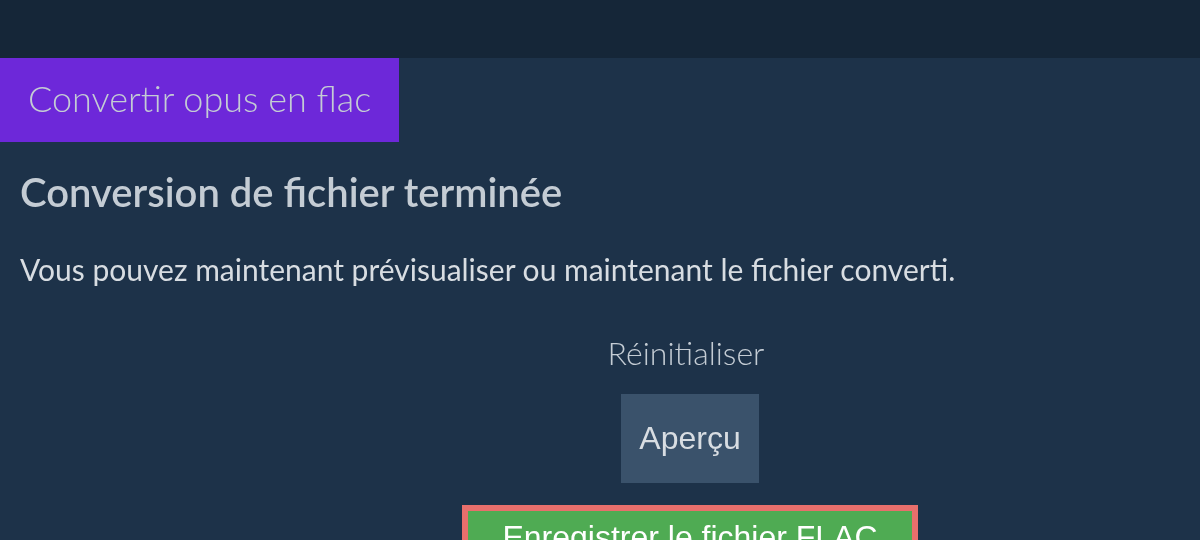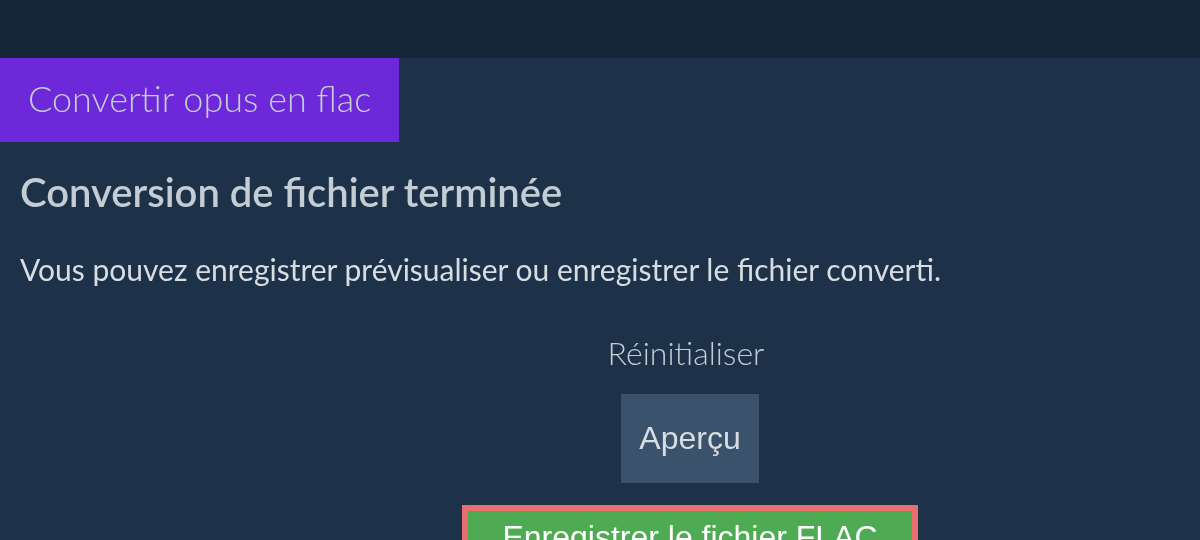--- a/index.html
+++ b/index.html
@@ -81,20 +81,20 @@
 <body>
 
 <div class="content-area">
   <div class="tab-bar">
     <div class="tab">
       <span>Convertir opus en flac</span>
     </div>
   </div>
   <div class="main-content">
     <h1 class="heading">Conversion de fichier terminée</h1>
-    <p class="description">Vous pouvez enregistrer prévisualiser ou enregistrer le fichier converti.</p>
+    <p class="description">Vous pouvez maintenant prévisualiser ou maintenant le fichier converti.</p>
     <div class="button-row">
       <span class="reset-link">Réinitialiser</span>
       <button class="preview-button">Aperçu</button>
       <button class="save-button">Enregistrer le fichier FLAC</button>
     </div>
   </div>
 </div>
 
 </body></html>

